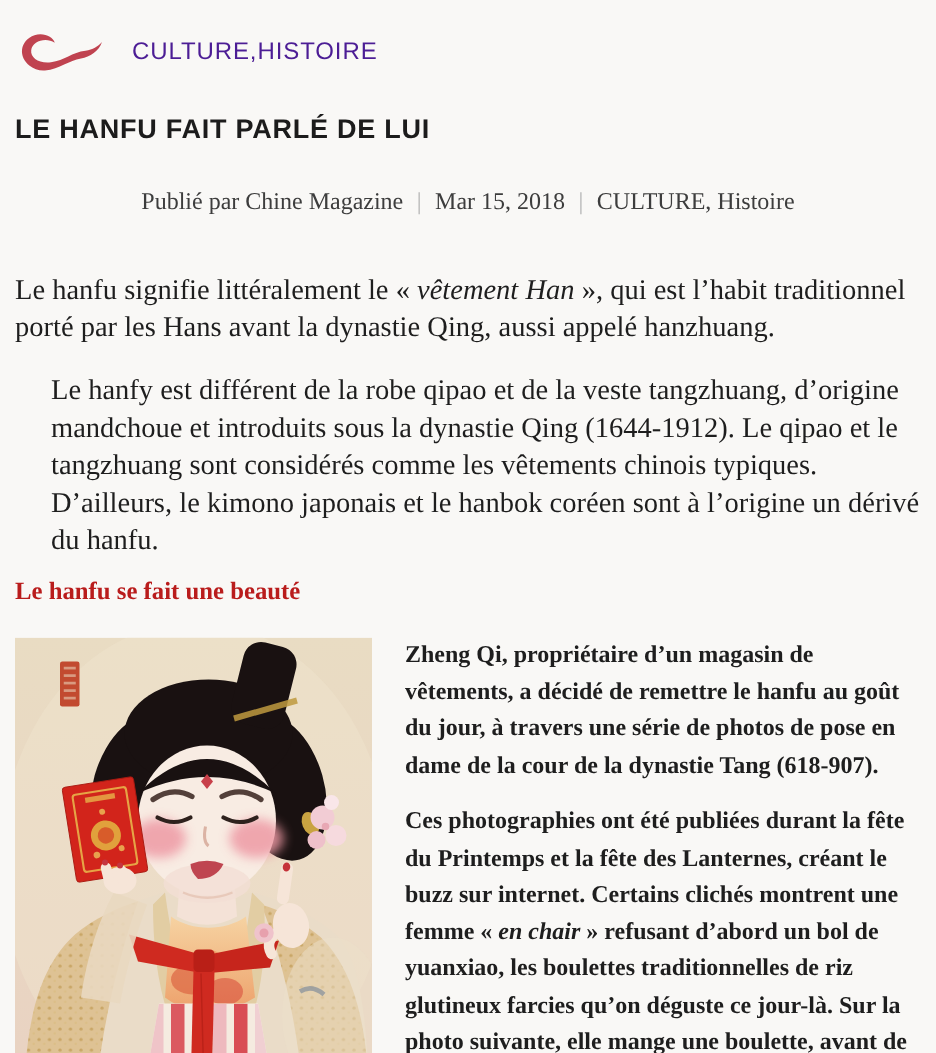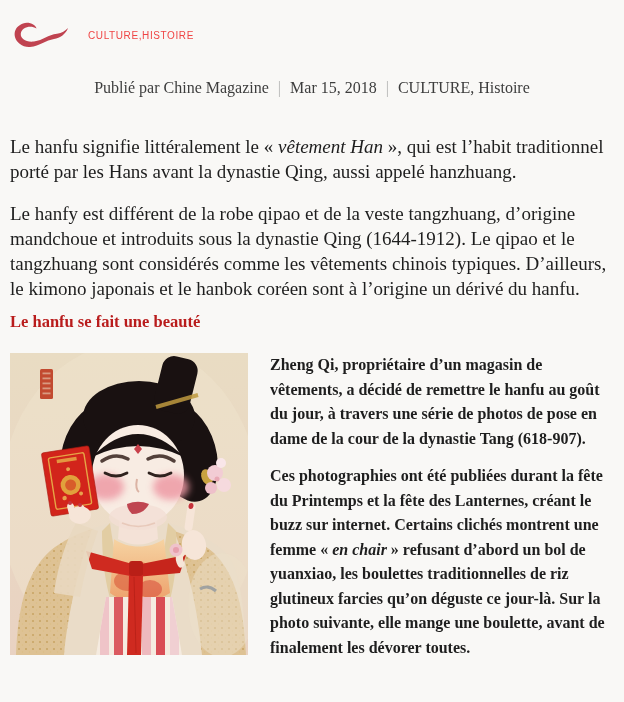--- a/index.html
+++ b/index.html
@@ -11,22 +11,22 @@
     color:#1e1e1e;
   }
   .page { padding:20px 10px 0 10px; }
 
   
   .brand-row { display:flex; align-items:center; height:30px; }
   .logo-swoosh { width:58px; height:30px; flex:none; }
   .category-label {
     margin-left:20px;
     font-family:"Liberation Sans", sans-serif;
-    font-size:10px; letter-spacing:0.6px;
-    color:#ef4444;
+    font-size:16px; letter-spacing:0.6px;
+    color:#4c1d95;
     cursor:pointer;
   }
 
   
   .article-title {
     margin:25px 0 0 0;
     font-family:"Liberation Sans", sans-serif;
     font-weight:bold; font-size:18px; letter-spacing:0.5px;
     color:#1c1c1c; line-height:22px;
   }
@@ -39,21 +39,21 @@
     color:#3d3d3d;
   }
   .byline .sep { color:#b3b3b3; padding:0 5px; }
 
   
   .para {
     margin:0; max-width:606px;
     font-size:19px; line-height:25px; color:#1e1e1e;
   }
   .para-1 { margin-top:36px; }
-  .para-2 { margin-top:17px; }
+  .para-2 { margin-top:17px;margin-left:24px; }
   .subheading {
     margin:10px 0 0 0;
     font-size:16.5px; font-weight:bold; color:#b91c1c; line-height:22px;
   }
 
   
   .media { margin-top:20px; display:flex; align-items:flex-start; }
   .photo-wrap { width:238px; height:302px; flex:none; overflow:hidden; }
   .photo-wrap svg { display:block; }
   .media-text { margin-left:22px; width:344px; }
@@ -67,20 +67,21 @@
 
 <div class="page">
 
   <div class="brand-row">
     <svg class="logo-swoosh" viewBox="0 0 58 30" aria-hidden="true">
       <path d="M10 24 C2 18 3 7 13 3.5 C19 1.5 25.5 4.5 26.5 8.5 C20.5 4.5 11.5 7.5 10.8 13.5 C10.2 18.5 16 22.5 24 21.5 C33 20.3 38 14.8 47 13.8 C52 13.2 55 11 58 8 C56 14 50 18 44 19 C36 20.2 30 26 20 27 C16 27.3 12.5 26 10 24 Z" fill="#c04350"></path>
     </svg>
     <span class="category-label">CULTURE,HISTOIRE</span>
   </div>
 
+  <h1 class="article-title">LE HANFU FAIT PARLÉ DE LUI</h1>
 
   <p class="byline">
     <span>Publié par Chine Magazine</span>
     <span class="sep">|</span>
     <span>Mar 15, 2018</span>
     <span class="sep">|</span>
     <span>CULTURE, Histoire</span>
   </p>
 
   <p class="para para-1"><span>Le hanfu signifie littéralement le « </span><span class="it">vêtement Han</span><span> », qui est l’habit traditionnel porté par les Hans avant la dynastie Qing, aussi appelé hanzhuang.</span></p>

